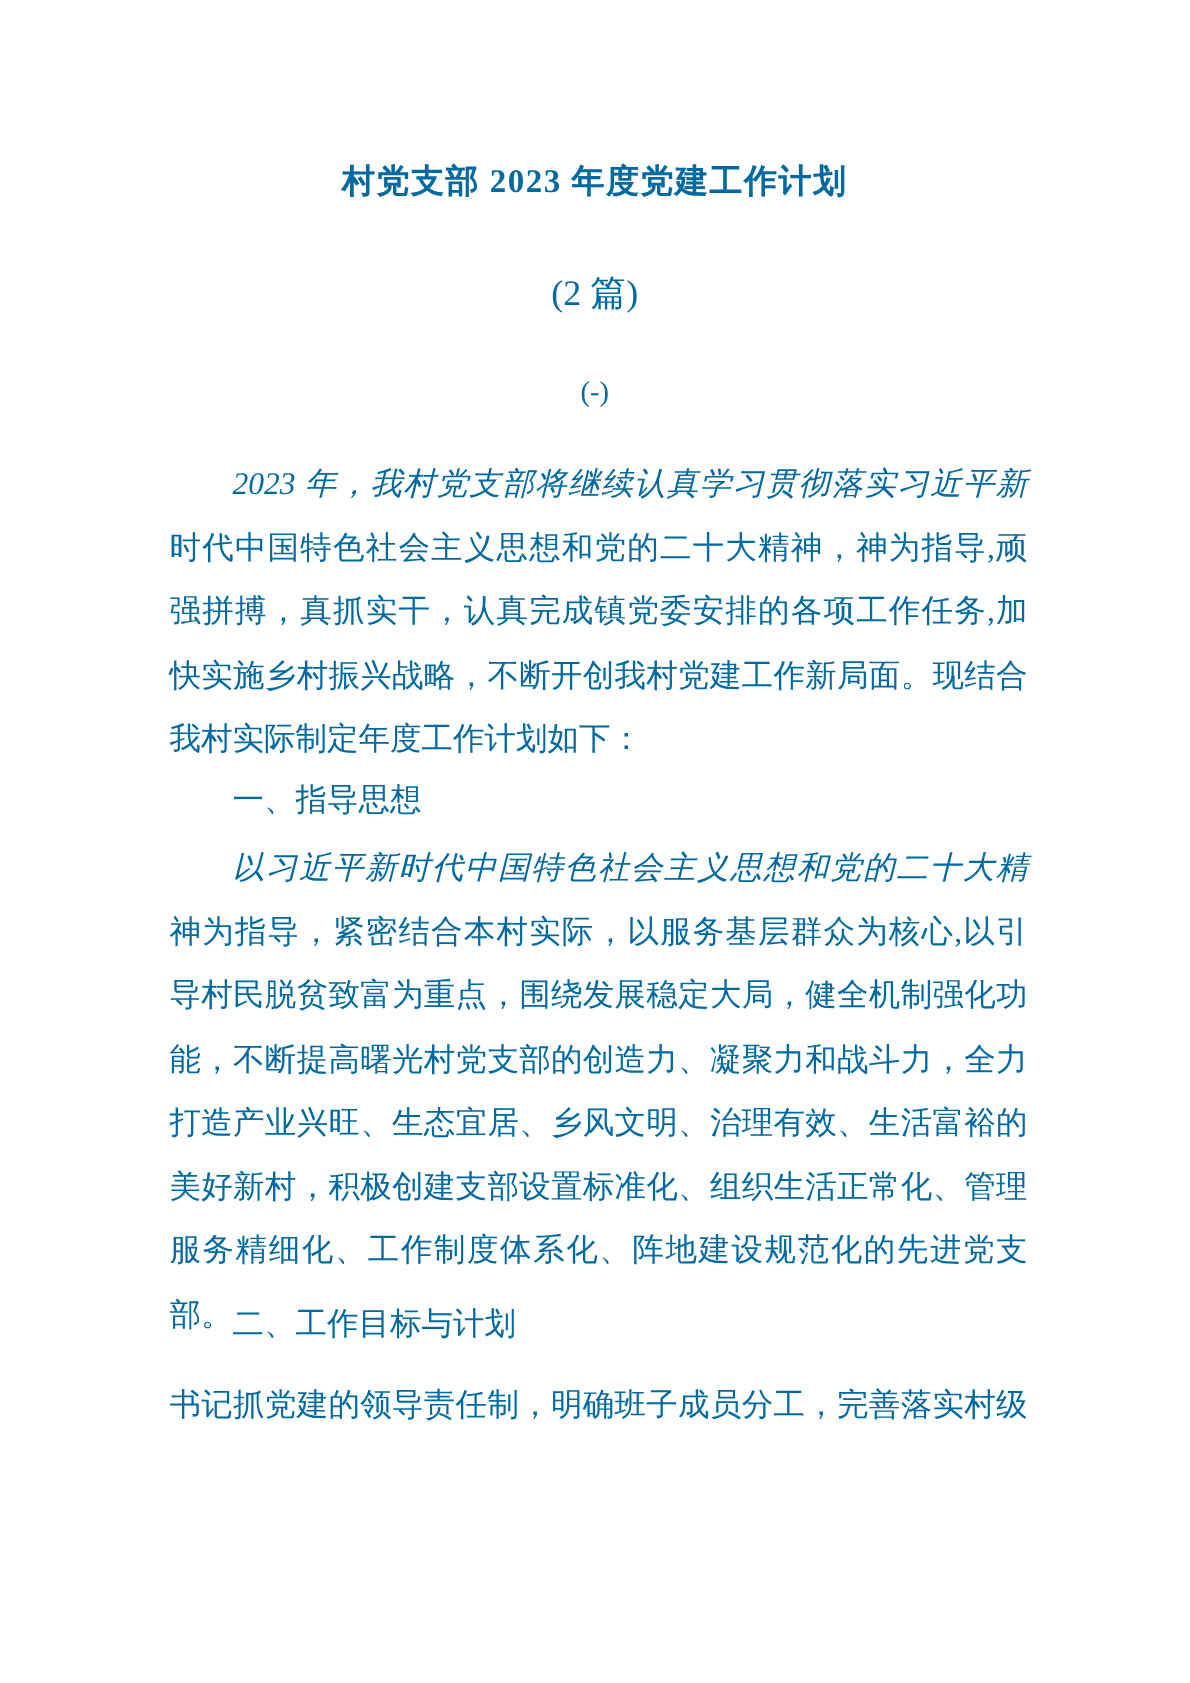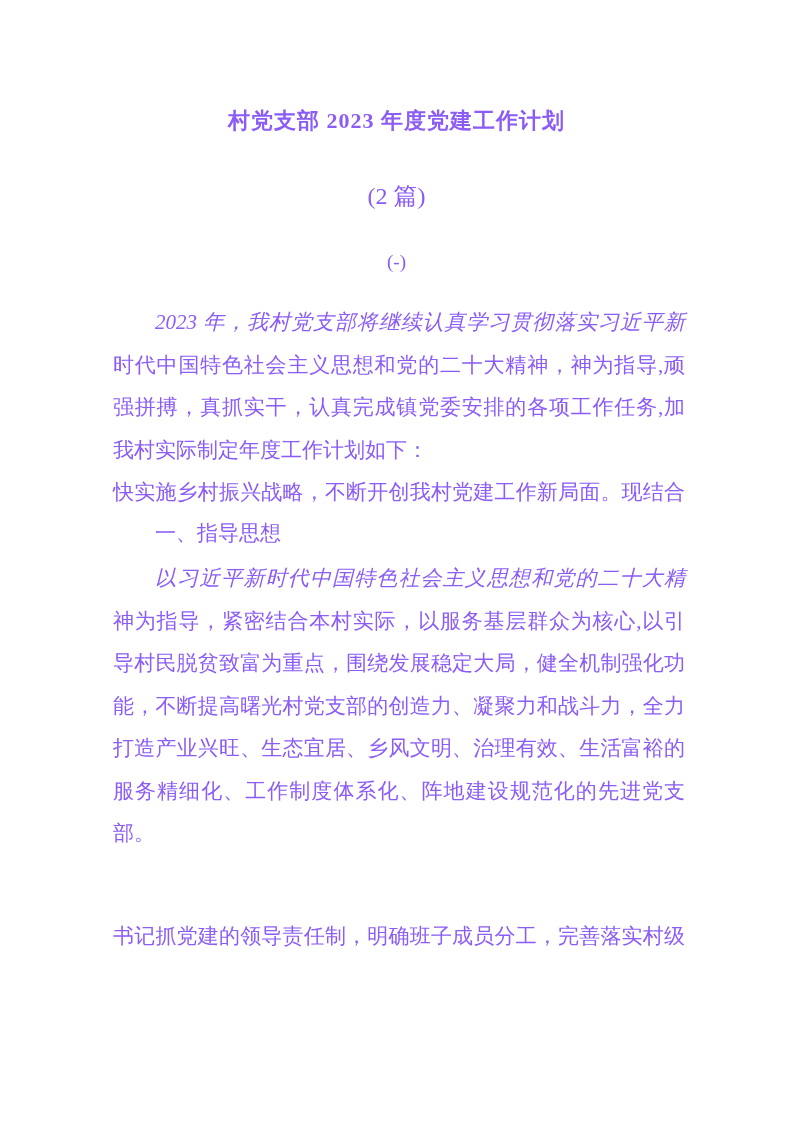--- a/index.html
+++ b/index.html
@@ -7,21 +7,21 @@
     padding: 0;
     background: #ffffff;
   }
   .page {
     position: relative;
     width: 793px;
     height: 1086px;
     background: #ffffff;
     overflow: hidden;
     font-family: "Liberation Serif", "DejaVu Serif", serif;
-    color: #8b5cf6;
+    color: #0369a1;
   }
   .doc-title {
     position: absolute;
     left: 0;
     right: 0;
     top: 104px;
     margin: 0;
     text-align: center;
     font-size: 22px;
     font-weight: bold;
@@ -84,33 +84,35 @@
   <h1 class="doc-title">村党支部 2023 年度党建工作计划</h1>
 
   <div class="doc-subtitle">(2 篇)</div>
 
   <div class="section-marker">(-)</div>
 
   <div class="block para" style="top:301px">
     <div class="line first">2023 年，我村党支部将继续认真学习贯彻落实习近平新</div>
     <div class="line">时代中国特色社会主义思想和党的二十大精神，神为指导,顽</div>
     <div class="line">强拼搏，真抓实干，认真完成镇党委安排的各项工作任务,加</div>
+    <div class="line">快实施乡村振兴战略，不断开创我村党建工作新局面。现结合</div>
     <div class="line para-end">我村实际制定年度工作计划如下：</div>
-    <div class="line">快实施乡村振兴战略，不断开创我村党建工作新局面。现结合</div>
   </div>
 
   <h2 class="block heading" style="top:512px">一、指导思想</h2>
 
   <div class="block para" style="top:557px">
     <div class="line first">以习近平新时代中国特色社会主义思想和党的二十大精</div>
     <div class="line">神为指导，紧密结合本村实际，以服务基层群众为核心,以引</div>
     <div class="line">导村民脱贫致富为重点，围绕发展稳定大局，健全机制强化功</div>
     <div class="line">能，不断提高曙光村党支部的创造力、凝聚力和战斗力，全力</div>
     <div class="line">打造产业兴旺、生态宜居、乡风文明、治理有效、生活富裕的</div>
+    <div class="line">美好新村，积极创建支部设置标准化、组织生活正常化、管理</div>
     <div class="line para-end">服务精细化、工作制度体系化、阵地建设规范化的先进党支部。</div>
   </div>
 
+  <h2 class="block heading" style="top:861px">二、工作目标与计划</h2>
 
   <div class="block para" style="top:915px">
     <div class="line">书记抓党建的领导责任制，明确班子成员分工，完善落实村级</div>
   </div>
 
 </div>
 
 </body></html>

